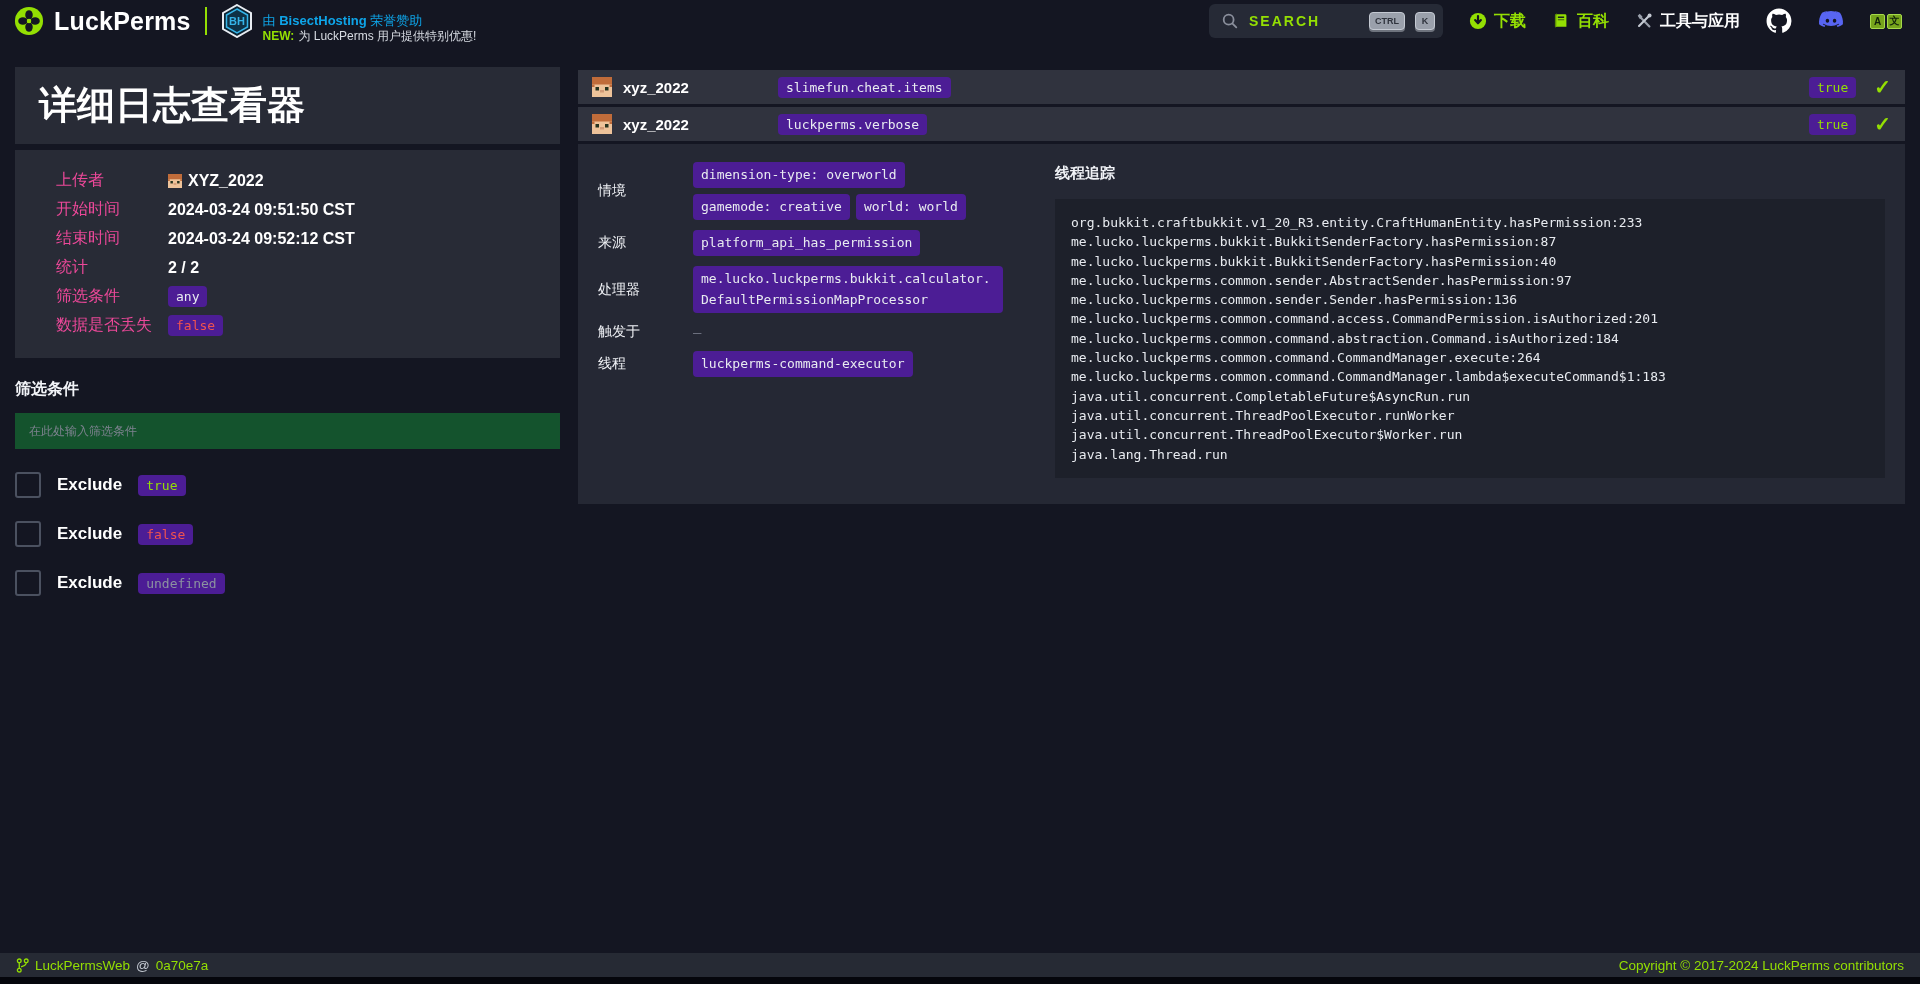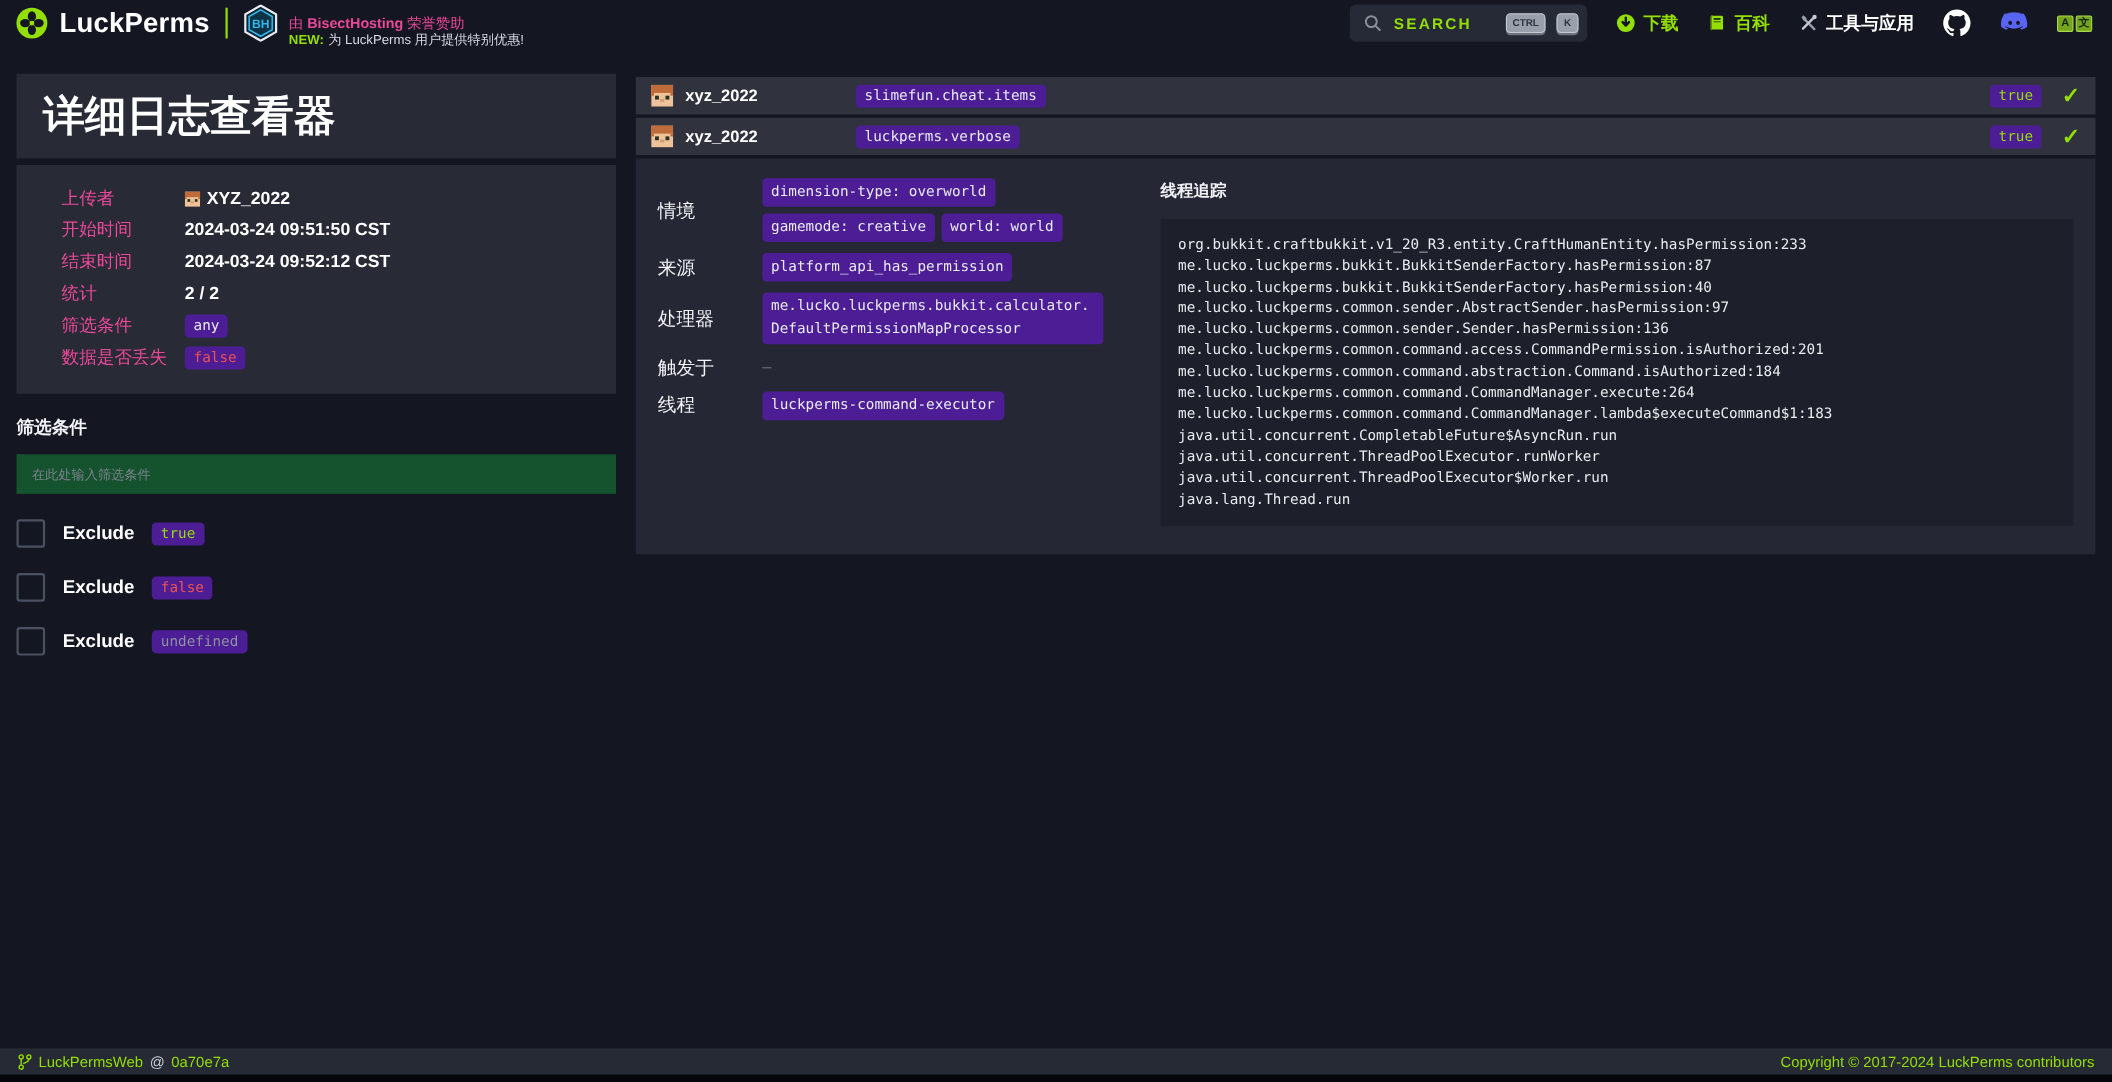--- a/index.html
+++ b/index.html
@@ -9,26 +9,26 @@
   
   .navbar { position:absolute; top:0; left:0; width:1920px; height:42px; display:flex; align-items:center; justify-content:space-between; background:#141622; padding:0 18px 0 14px; }
   .nav-left { display:flex; align-items:center; gap:14px; }
   .brand { display:flex; align-items:center; gap:10px; cursor:pointer; text-decoration:none; color:#fff; }
   .logo-badge { width:30px; height:30px; display:inline-block; }
   .brand-text { font-size:25px; font-weight:bold; letter-spacing:0.2px; }
   .nav-divider { width:2px; height:28px; background:#94df03; display:inline-block; }
   .sponsor { display:flex; align-items:center; gap:10px; cursor:pointer; text-decoration:none; color:#fff; }
   .bh-logo { width:32px; height:34px;text-align:center; }
   .sponsor-text { display:flex; flex-direction:column; line-height:1.25; }
-  .sp1 { font-size:13px; color:#ec4899;margin-top:15px; }
+  .sp1 { font-size:13px; color:#0ea5e9;margin-top:15px; }
   .sp1 b { font-weight:bold; }
   .sp2 { font-size:12px; color:#d7dbe2; }
   .sp2 .new { color:#94df03; font-weight:bold; margin-right:4px; }
   .nav-right { display:flex; align-items:center; gap:26px; }
-  .searchbox { display:flex; align-items:center; gap:10px; background:#262a36; border-radius:6px; height:34px; padding:0 8px 0 12px; width:216px; cursor:pointer; }
+  .searchbox { display:flex; align-items:center; gap:10px; background:#262a36; border-radius:6px; height:34px; padding:0 8px 0 12px; width:234px; cursor:pointer; }
   .search-label { color:#94df03; font-weight:bold; font-size:14px; letter-spacing:2px; flex:1; }
   .keycap { background:#9aa0ab; color:#2f333d; border-radius:4px; font-size:9px; font-weight:bold; padding:3px 5px; min-width:20px; text-align:center; border:1px solid #c4c9d2; box-shadow:0 2px 0 #6e737d; font-family:"Liberation Sans",sans-serif; }
   .navlink { display:flex; align-items:center; gap:7px; font-size:16px; font-weight:bold; color:#94df03; text-decoration:none; cursor:pointer; }
   .navlink.white { color:#fff; }
   .nav-icon { width:18px; height:18px; display:inline-block; }
   .icon-btn { width:26px; height:26px; display:inline-block; cursor:pointer; }
   .translate-btn { display:flex; gap:2px; cursor:pointer; }
   .tr-sq { width:15px; height:15px; background:#76a41c; color:#11220a; font-size:10px; font-weight:bold; display:flex; align-items:center; justify-content:center; border-radius:2px; border:1px solid #a5d94a; }
 
   
@@ -57,21 +57,21 @@
   .main { position:absolute; left:578px; top:70px; width:1327px; }
   .log-row { height:34px; background:#30333e; display:flex; align-items:center; padding:0 14px; margin-bottom:3px; cursor:pointer; }
   .row-avatar { width:20px; height:20px; margin-right:11px; image-rendering:pixelated; flex-shrink:0; }
   .row-user { width:125px; font-size:15px; font-weight:bold; color:#fff; }
   .row-perm { margin-left:30px; }
   .row-spacer { flex:1; }
   .row-check { color:#94df03; font-size:20px; font-weight:bold; margin-left:18px; }
   .detail { background:#252834; padding:18px 20px 26px 20px; display:flex; }
   .detail-left { width:445px; flex-shrink:0; display:flex; flex-direction:column; gap:10px; }
   .d-row { display:flex; align-items:center; }
-  .d-label { width:95px; font-size:17px; color:#f0f2f6; flex-shrink:0; }
+  .d-label { width:95px; font-size:14px; color:#f0f2f6; flex-shrink:0; }
   .d-values { width:310px; display:flex; flex-wrap:wrap; gap:6px; }
   .d-values .badge { word-break:break-all; line-height:1.55; }
   .d-dash { color:#6d7280; font-size:14px; }
   .detail-right { flex:1; margin-left:12px; }
   .trace-heading { font-size:15px; color:#f0f2f6; margin-top:2px; }
   .trace-box { margin-top:16px; background:#1d202a; padding:14px 16px; }
   .trace-line { font-size:13px; line-height:19.3px; color:#e8ebf0; white-space:pre; }
 
   
   .footer { position:absolute; left:0; top:953px; width:1920px; height:24px; background:#262a34; display:flex; align-items:center; justify-content:space-between; padding:0 16px; font-size:13.5px; }

